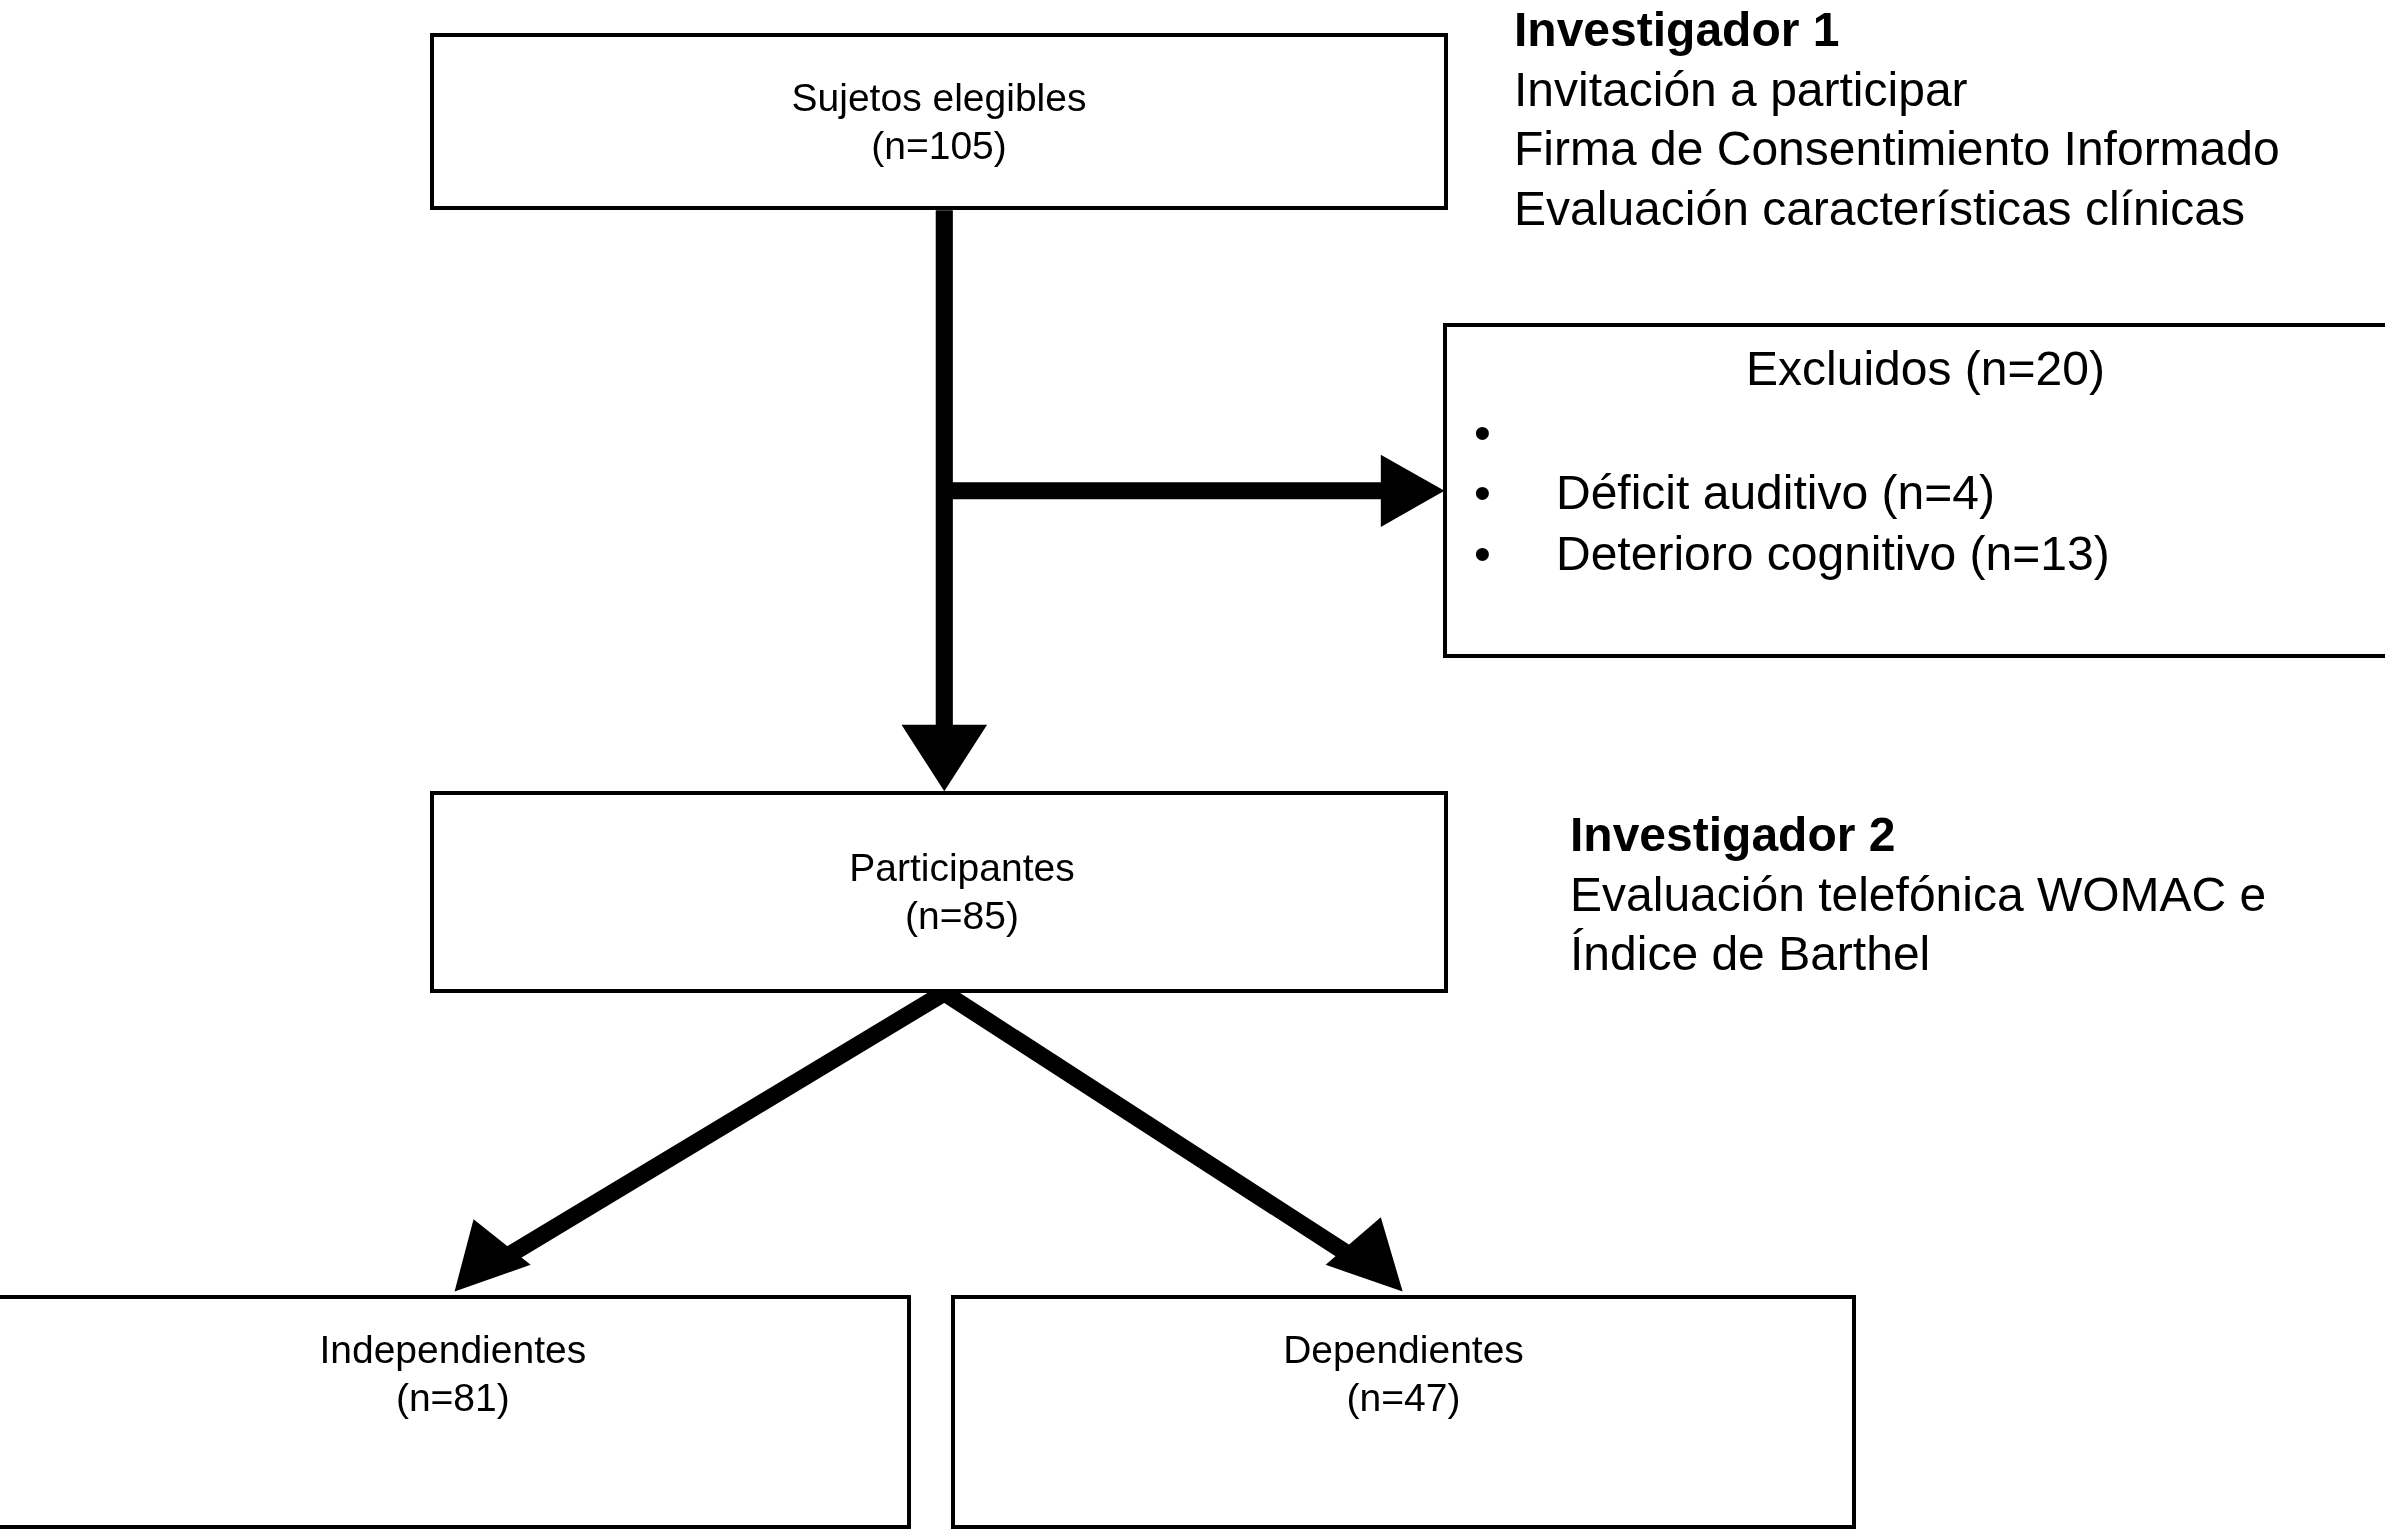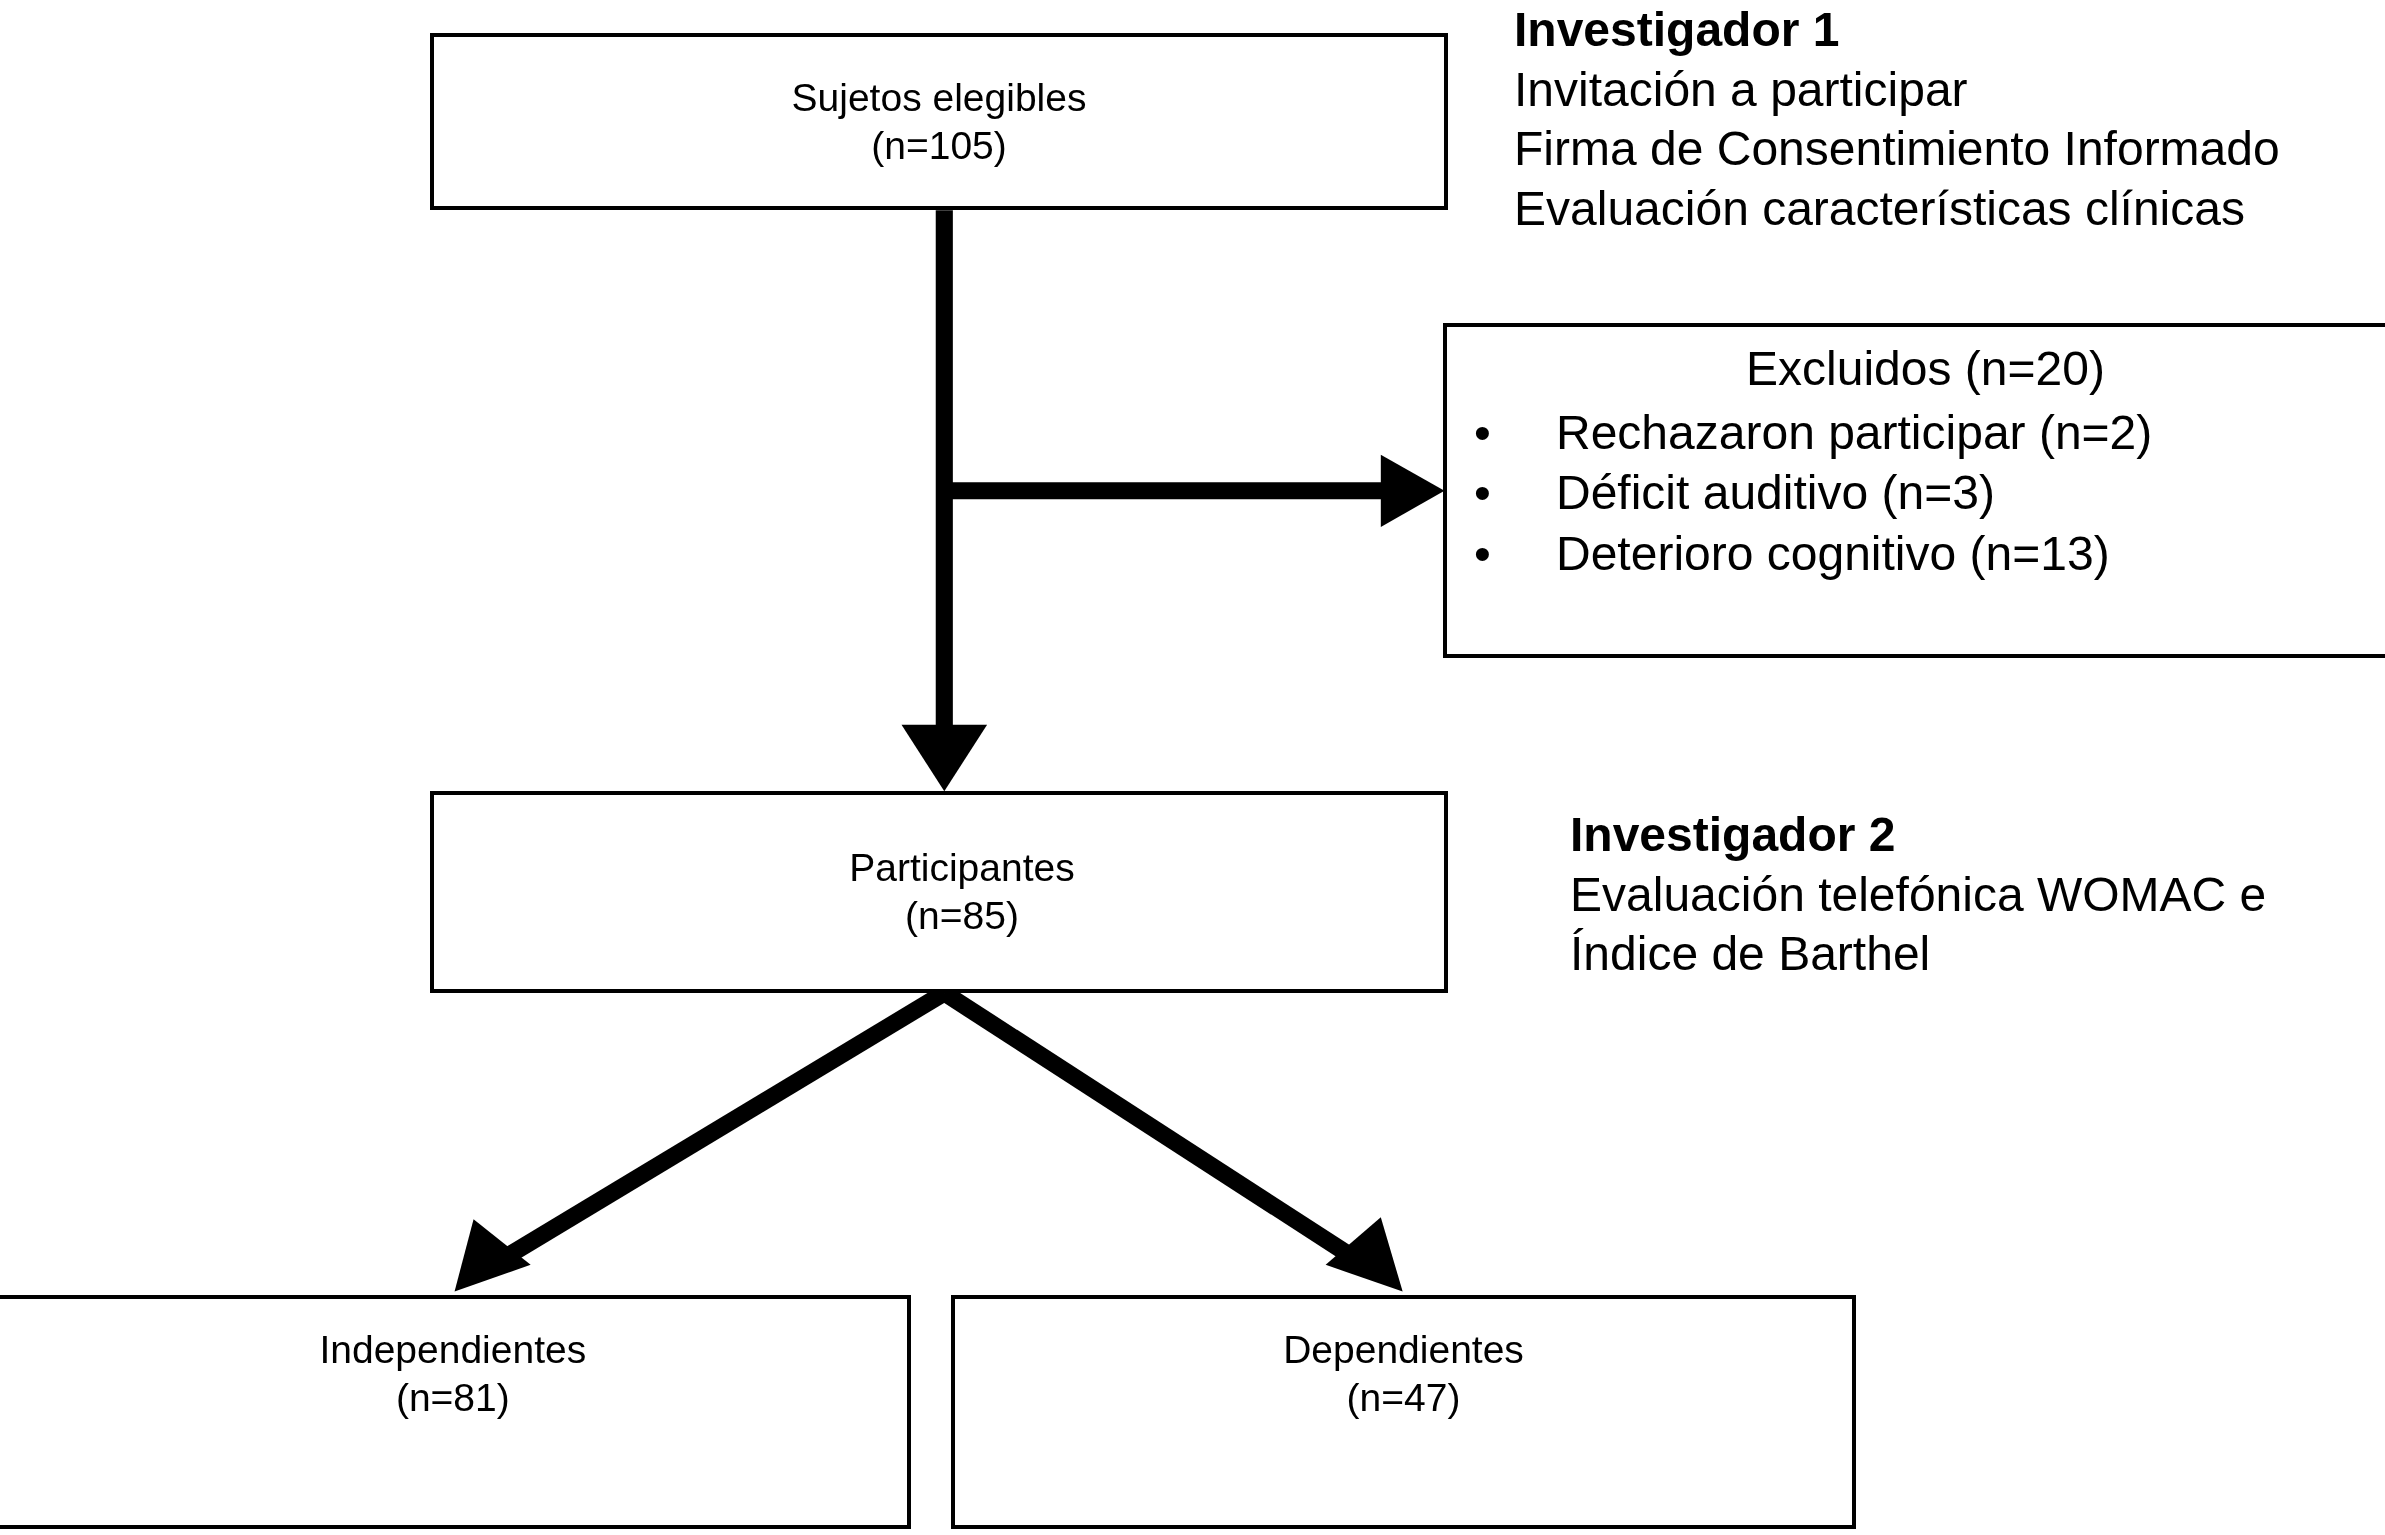--- a/index.html
+++ b/index.html
@@ -121,26 +121,25 @@
   <div class="box" id="box-eligible">
     <div class="line">Sujetos elegibles</div>
     <div class="line">(n=105)</div>
   </div>
 
   <div class="box" id="box-excluded">
     <div class="excl-title">Excluidos (n=20)</div>
 
     <div class="excl-item">
       <span class="excl-bullet">•</span>
-      <span>Rechazaron participar (n=2)</span>
     </div>
 
     <div class="excl-item">
       <span class="excl-bullet">•</span>
-      <span>Déficit auditivo (n=3)</span>
+      <span>Déficit auditivo (n=4)</span>
     </div>
 
     <div class="excl-item">
       <span class="excl-bullet">•</span>
       <span>Deterioro cognitivo (n=13)</span>
     </div>
   </div>
 
   <div class="box" id="box-participants">
     <div class="line">Participantes</div>

